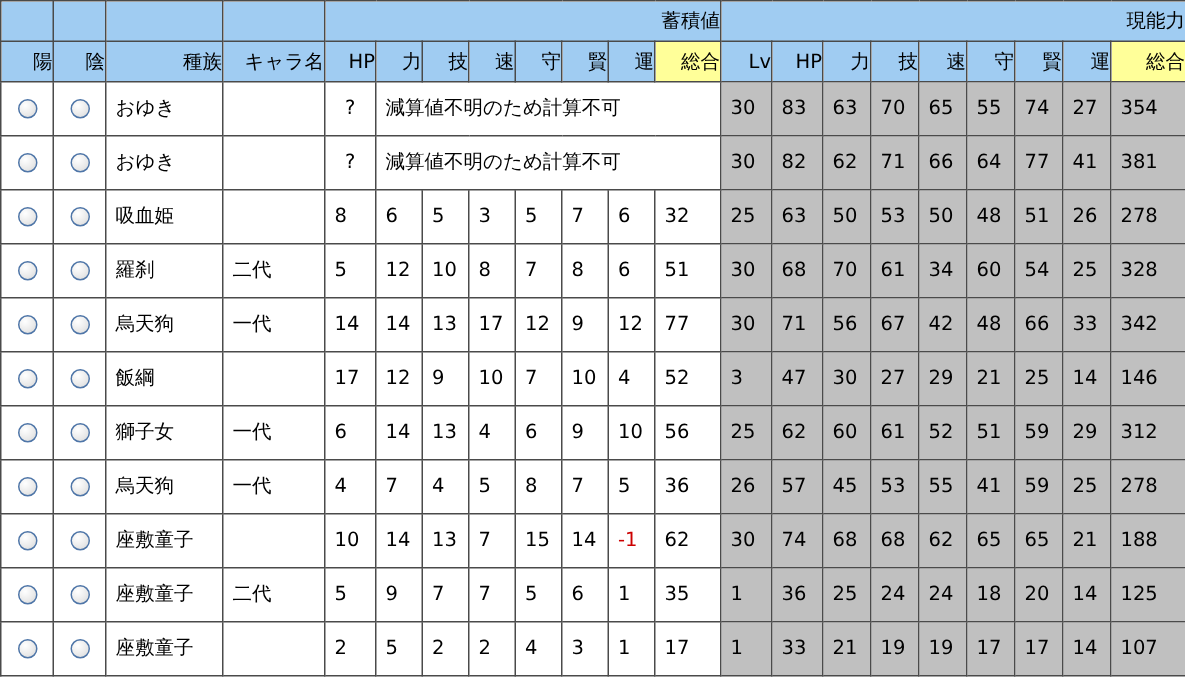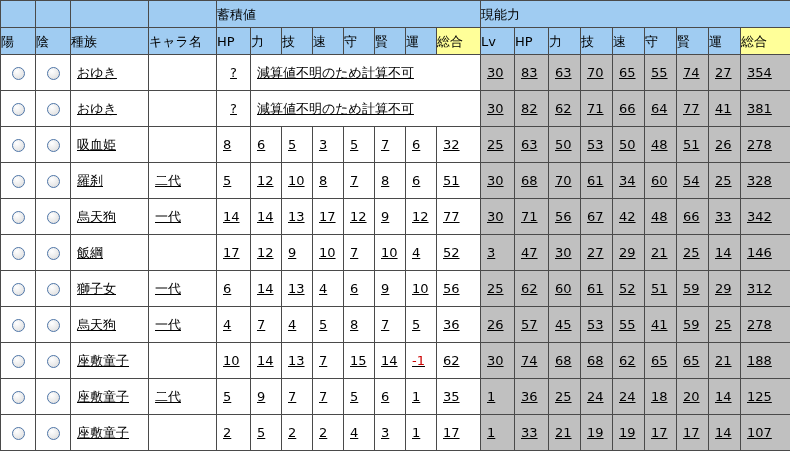--- a/index.html
+++ b/index.html
@@ -12,25 +12,25 @@
     border-collapse:collapse;table-layout:fixed;width:790px;
   }
   th,td{
     border:1px solid #4a4a4a;
     font-size:13px;line-height:1;
     overflow:hidden;white-space:nowrap;
     padding:0;
   }
   thead th{
     background:var(--header-blue,#a0ccf2);
-    font-weight:normal;text-align:left;
+    font-weight:normal;text-align:right;
     height:26px;color:#000;
   }
   thead th.total{background:var(--total-yellow,#ffff99);}
-  tbody tr{height:36px;text-decoration:underline;}
+  tbody tr{height:36px;}
   tbody td{background:#ffffff;text-align:left;padding-left:6px;}
   td.sel{text-align:center;padding-left:0;}
   td.qm{text-align:center;padding-left:0;}
   td.cur{background:var(--current-gray,#c0c0c0);}
   td.neg{color:var(--negative-red,#cc0000);}
   .circle{
     display:inline-block;width:11px;height:11px;border-radius:50%;
     border:1px solid var(--circle-blue,#4f76a8);
     background:radial-gradient(circle at 35% 30%, #ffffff 0%, #e9e9e9 60%, #d6d6d6 100%);
     vertical-align:middle;

